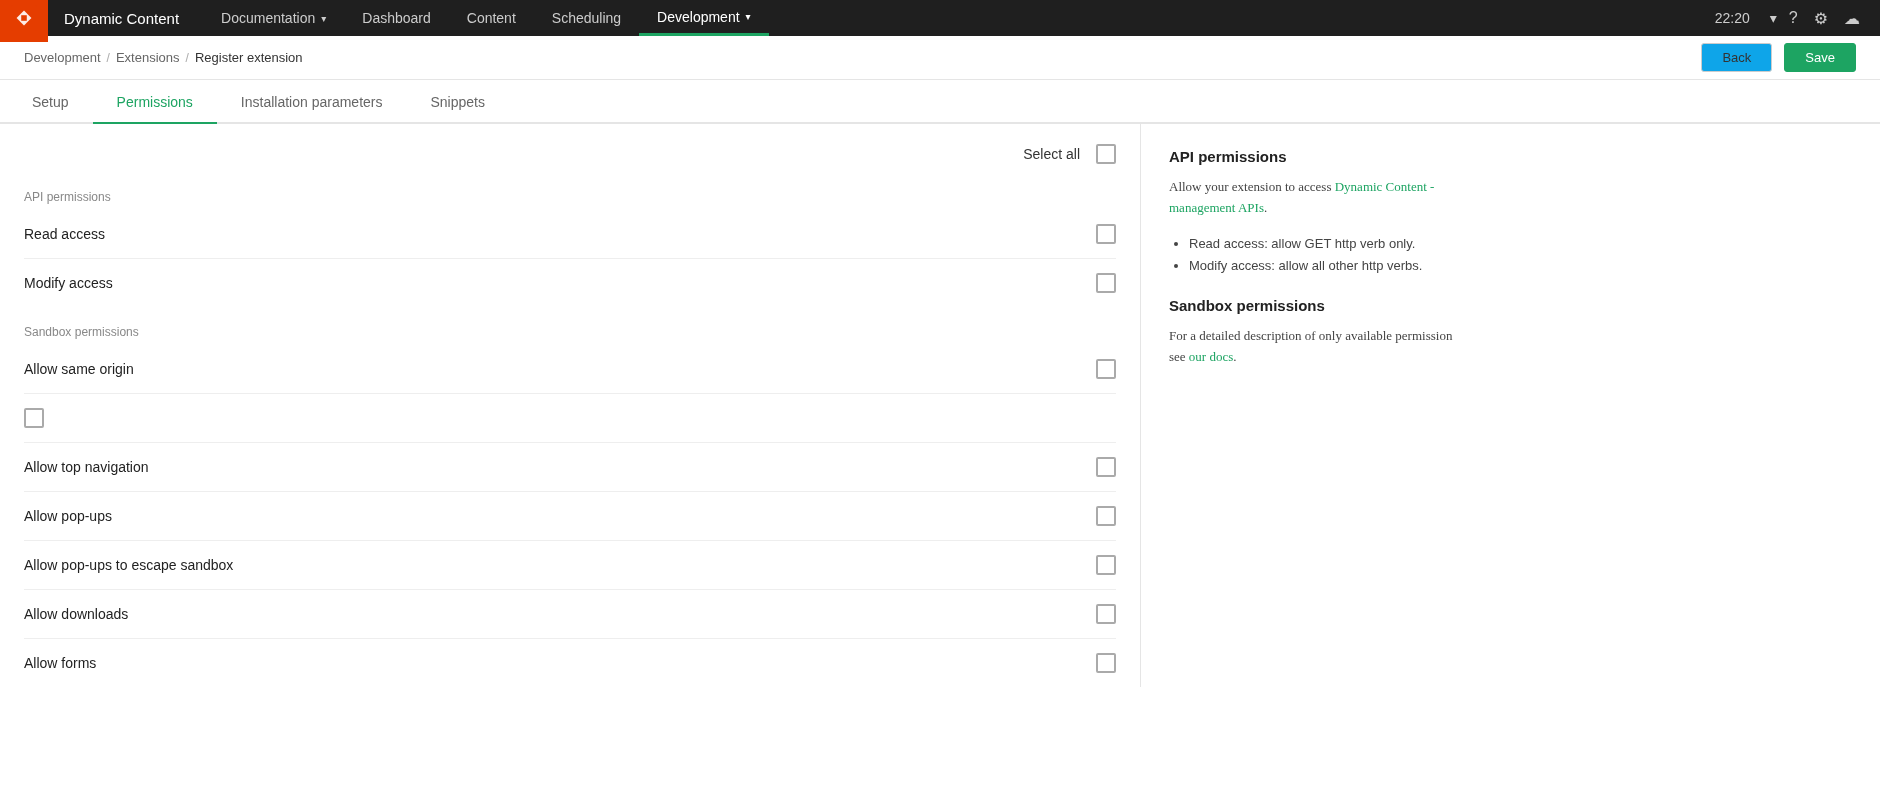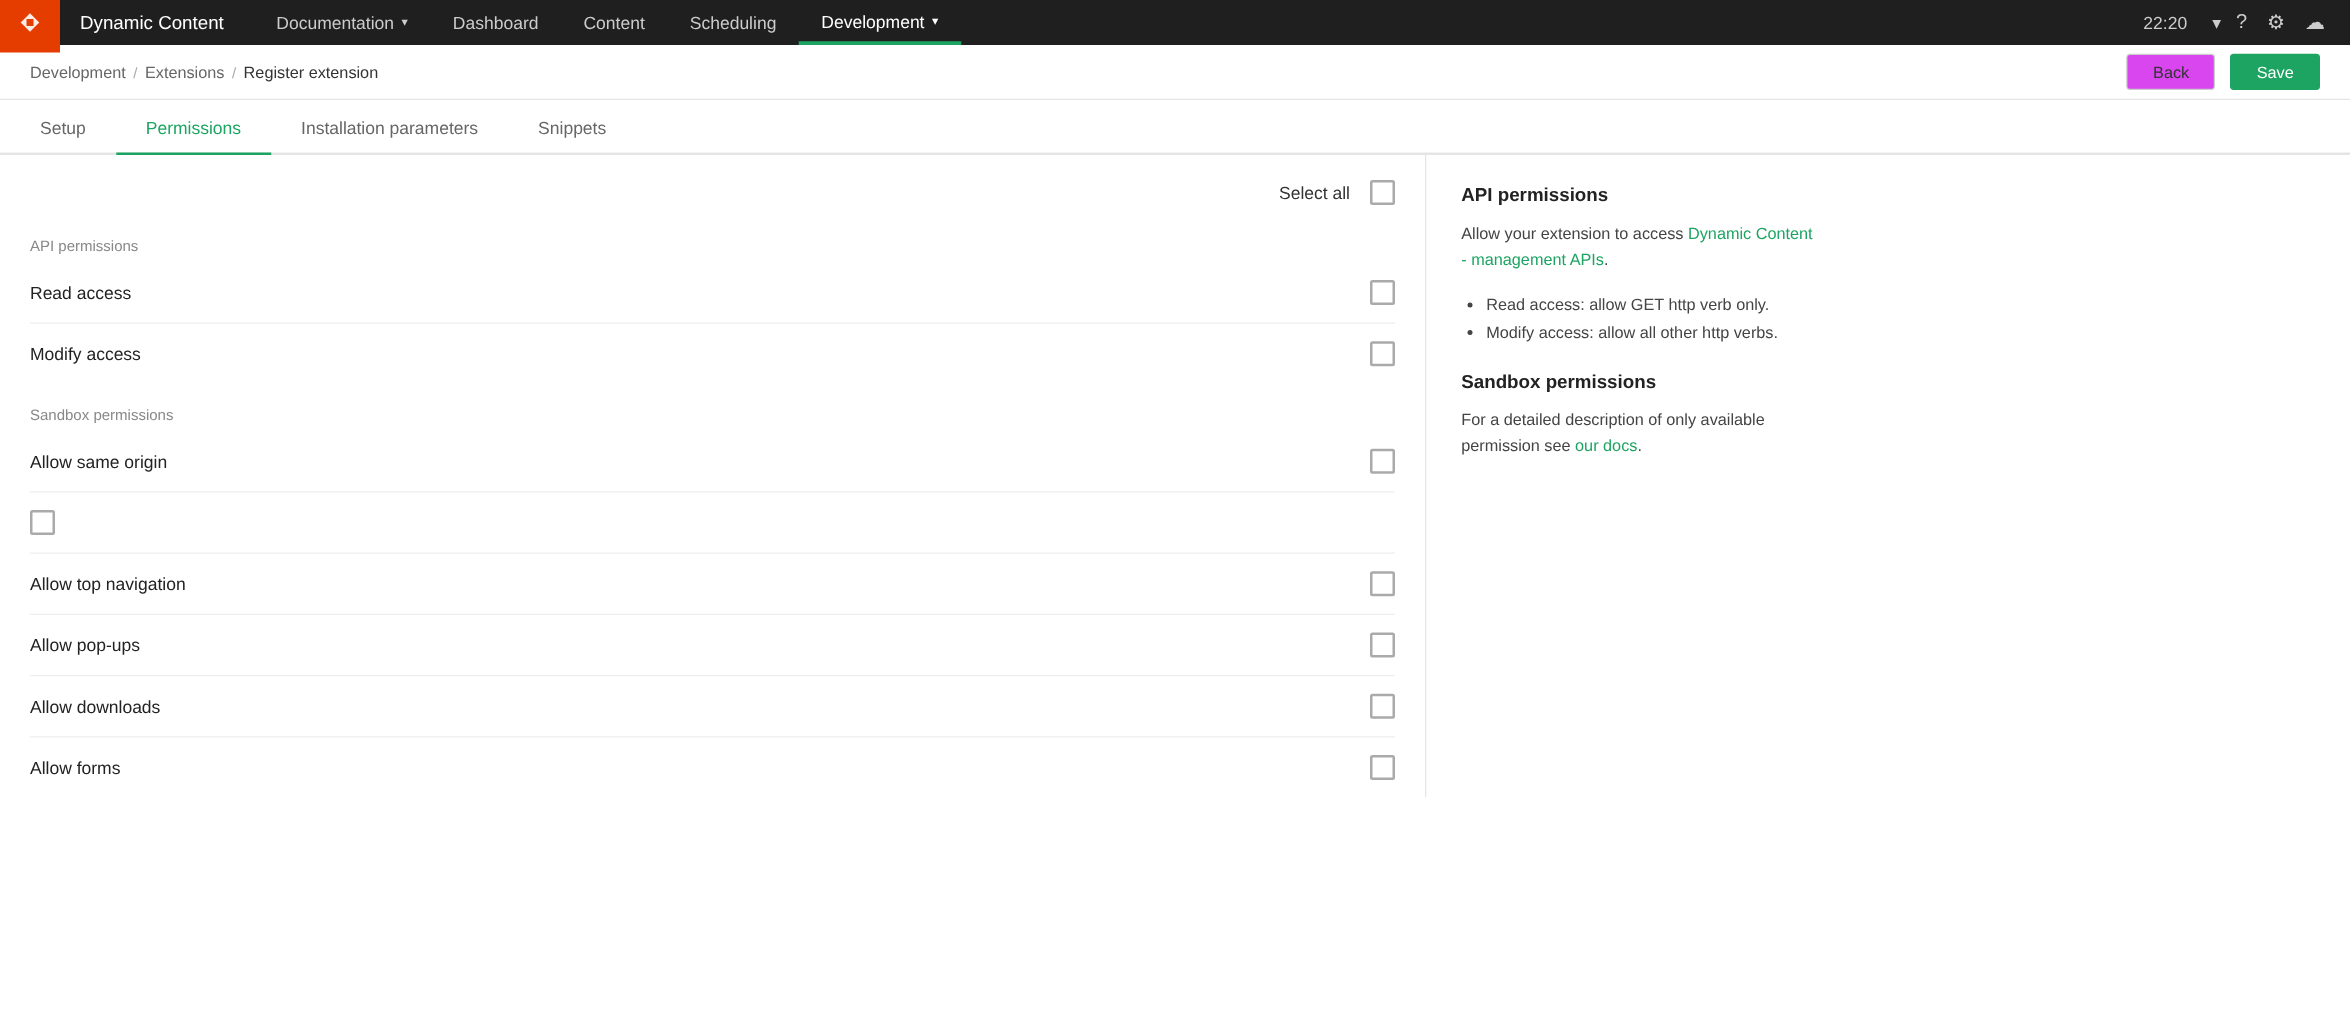--- a/index.html
+++ b/index.html
@@ -36,21 +36,21 @@
     
     .breadcrumb-bar {
       display: flex; align-items: center; padding: 0 24px; height: 44px;
       background: #fff; border-bottom: 1px solid #e5e5e5; gap: 6px;
     }
     .breadcrumb-item { font-size: 13px; color: #666; cursor: pointer; }
     .breadcrumb-sep { color: #aaa; font-size: 12px; }
     .breadcrumb-item.current { color: #333; font-weight: 500; cursor: default; }
     .breadcrumb-actions { margin-left: auto; display: flex; gap: 12px; }
     .btn-back {
-      padding: 6px 20px; border: 1px solid #ccc; background: #d946ef;
+      padding: 6px 20px; border: 1px solid #ccc; background: #0ea5e9;
       color: #333; font-size: 13px; cursor: pointer; border-radius: 3px;
     }
     .btn-save {
       padding: 6px 20px; border: 1px solid #1da462; background: #1da462;
       color: #fff; font-size: 13px; cursor: pointer; border-radius: 3px;
     }
 
     
     .tabs-bar {
       display: flex; align-items: flex-end; padding: 0 8px;
@@ -93,21 +93,21 @@
     }
 
     
     .right-panel {
       width: 340px; flex-shrink: 0; padding: 24px 24px 24px 28px;
       background: #fff; border-left: 1px solid #e5e5e5;
     }
     .panel-section-title {
       font-size: 15px; font-weight: 600; color: #222; margin-bottom: 12px;
     }
-    .panel-text { font-size: 13px; color: #444; line-height: 1.6; margin-bottom: 14px; }
+    .panel-text { font-size: 13px; color: #444; line-height: 1.6; margin-bottom: 14px; font-family: Liberation Serif, serif; }
     .panel-text a { color: #1da462; text-decoration: none; }
     .panel-list { padding-left: 20px; margin-bottom: 16px; }
     .panel-list li { font-size: 13px; color: #444; line-height: 1.7; }
     .panel-section-title.second { margin-top: 20px; }
     .panel-text.last { margin-bottom: 0; }
 
     .content-wrap { display: flex; }
   </style>
 </head>
 <body>
@@ -200,20 +200,24 @@
       </div>
       <div class="perm-row">
         <div class="cb"></div>
       </div>
       <div class="perm-row">
         <span class="perm-label">Allow top navigation</span>
         <div class="cb"></div>
       </div>
       <div class="perm-row">
         <span class="perm-label">Allow pop-ups</span>
+        <div class="cb"></div>
+      </div>
+      <div class="perm-row">
+        <span class="perm-label">Allow pop-ups to escape sandbox</span>
         <div class="cb"></div>
       </div>
       <div class="perm-row">
         <span class="perm-label">Allow downloads</span>
         <div class="cb"></div>
       </div>
       <div class="perm-row">
         <span class="perm-label">Allow forms</span>
         <div class="cb"></div>
       </div>

